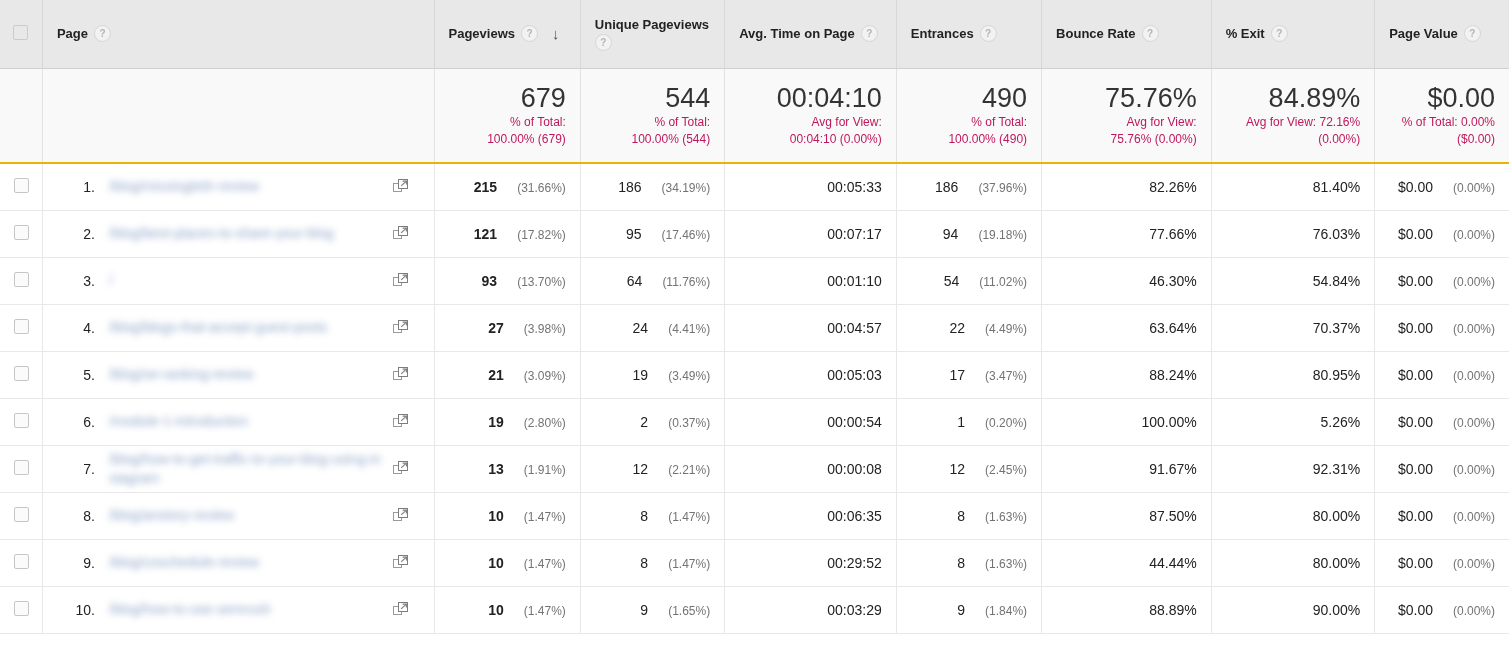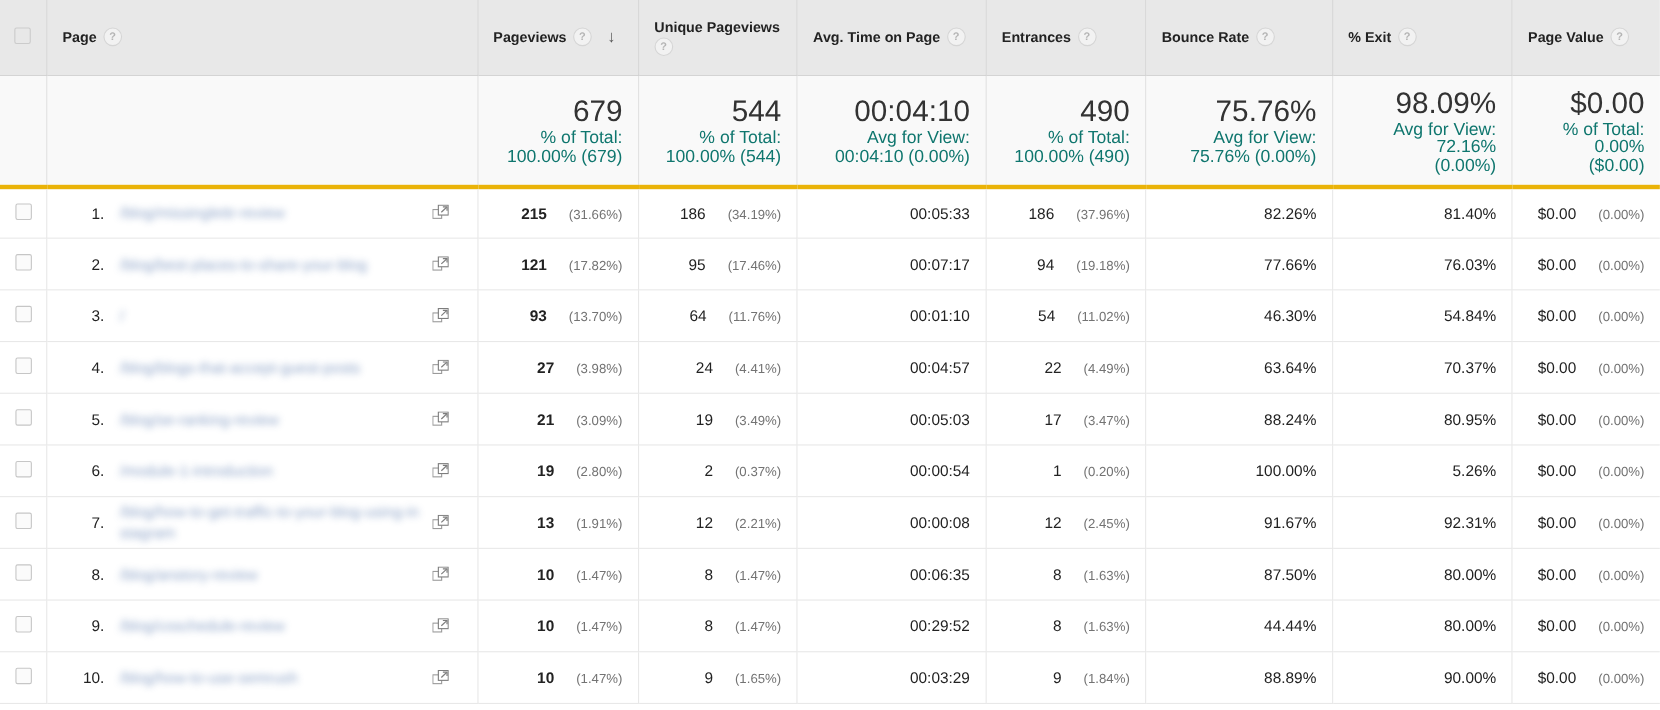--- a/index.html
+++ b/index.html
@@ -96,38 +96,38 @@
   }
   .chk.header-chk {
     background: #e8e8e8;
     border-color: #cbcbcb;
   }
 
   
   .summary td {
     background: #f9f9f9;
     border-right: 1px solid #e2e2e2;
-    border-bottom: 4px solid #eab308;
+    border-bottom: 2px solid #eab308;
     height: 95px;
     padding: 10px 14px;
     vertical-align: middle;
     text-align: right;
     box-sizing: border-box;
   }
   .summary td:last-child { border-right: none; }
   .summary td.c-check, .summary td.c-page { border-right: 1px solid #e2e2e2; }
   .summary .big {
     font-size: 27px;
     color: #333;
     line-height: 30px;
     font-weight: normal;
   }
   .summary .sub {
-    font-size: 16px;
-    color: #0f766e;
+    font-size: 12px;
+    color: #be185d;
     line-height: 15px;
     margin-top: 2px;
   }
 
   
   tbody.data tr td {
     border-right: 1px solid #e8e8e8;
     border-bottom: 1px solid #e8e8e8;
     padding: 0 14px;
     height: 47px;
@@ -293,21 +293,21 @@
         <div class="sub">100.00% (490)</div>
       </td>
 
       <td class="c-bounce">
         <div class="big">75.76%</div>
         <div class="sub">Avg for View:</div>
         <div class="sub">75.76% (0.00%)</div>
       </td>
 
       <td class="c-exit">
-        <div class="big">98.09%</div>
+        <div class="big">84.89%</div>
         <div class="sub">Avg for View: 72.16%</div>
         <div class="sub">(0.00%)</div>
       </td>
 
       <td class="c-value">
         <div class="big">$0.00</div>
         <div class="sub">% of Total: 0.00%</div>
         <div class="sub">($0.00)</div>
       </td>
     </tr>

